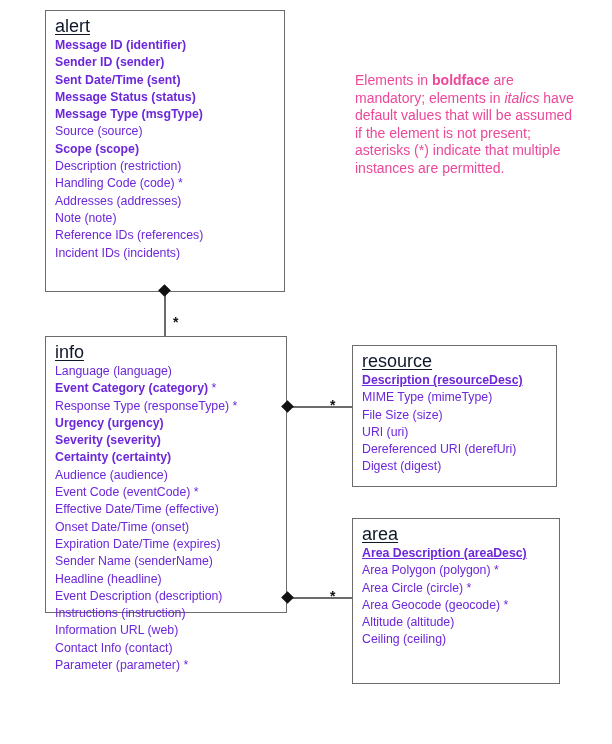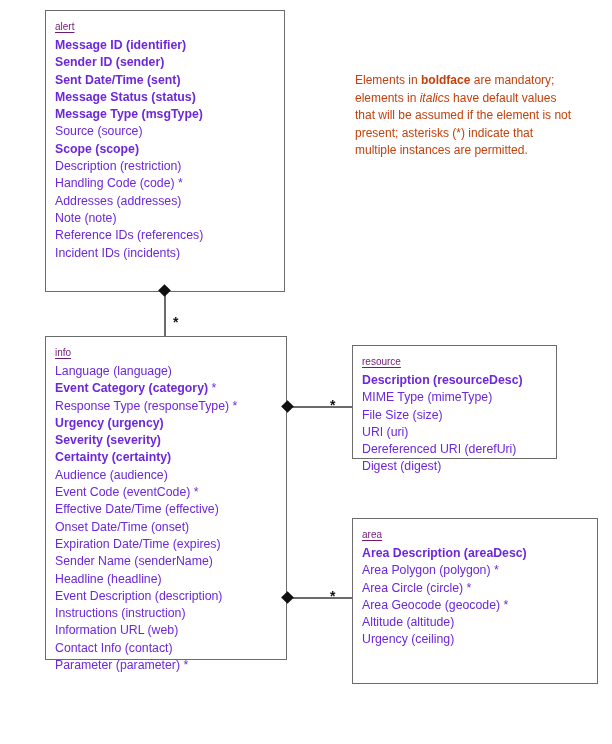--- a/index.html
+++ b/index.html
@@ -19,55 +19,55 @@
 
   
   .uml-box {
     position: absolute;
     box-sizing: border-box;
     border: 1.5px solid #6b6b6b;
     background: #ffffff;
     padding: 6px 0 6px 0;
   }
   .uml-title {
-    font-size: 10px;
+    font-size: 18px;
     line-height: 19px;
-    color: #701a75;
+    color: #0f172a;
     text-decoration: underline;
     text-underline-offset: 2px;
     padding: 0 9px;
     margin-bottom: 1px;
     white-space: nowrap;
   }
   .attr-list {
     list-style: none;
     margin: 0;
     padding: 0;
   }
   .attr {
     font-size: 12.3px;
     line-height: 17.3px;
     color: #6d28d9;
     padding: 0 9px;
     white-space: nowrap;
   }
   .attr.bold   { font-weight: bold; }
   .attr.italic { }
-  .attr.wrap   { white-space: normal; }
+  .attr.wrap   { white-space: normal; text-decoration: underline; }
   .attr .star {
     font-weight: normal;
     font-style: normal;
   }
 
   
   .legend {
     position: absolute;
-    font-size: 12px;
+    font-size: 14px;
     line-height: 17.6px;
-    color: #c2410c;
+    color: #ec4899;
   }
   .legend b { font-weight: bold; }
   .legend i { font-style: italic; }
 
   
   .conn-line {
     position: absolute;
     background: #6b6b6b;
   }
   .conn-line.vert { width: 1.5px; }
@@ -105,21 +105,21 @@
         <li class="attr bold">Scope (scope)</li>
         <li class="attr">Description (restriction)</li>
         <li class="attr">Handling Code (code)<span class="star"> *</span></li>
         <li class="attr">Addresses (addresses)</li>
         <li class="attr">Note (note)</li>
         <li class="attr">Reference IDs (references)</li>
         <li class="attr">Incident IDs (incidents)</li>
       </ul>
   </div>
 
-  <div class="uml-box" id="box-info" style="left:45px; top:336px; width:242px; height:324px;">
+  <div class="uml-box" id="box-info" style="left:45px; top:336px; width:242px; height:277px;">
     <div class="uml-title">info</div>
     <ul class="attr-list" id="list-info">
         <li class="attr italic">Language (language)</li>
         <li class="attr bold">Event Category (category)<span class="star"> *</span></li>
         <li class="attr">Response Type (responseType)<span class="star"> *</span></li>
         <li class="attr bold">Urgency (urgency)</li>
         <li class="attr bold">Severity (severity)</li>
         <li class="attr bold">Certainty (certainty)</li>
         <li class="attr">Audience (audience)</li>
         <li class="attr">Event Code (eventCode)<span class="star"> *</span></li>
@@ -129,41 +129,41 @@
         <li class="attr">Sender Name (senderName)</li>
         <li class="attr">Headline (headline)</li>
         <li class="attr">Event Description (description)</li>
         <li class="attr">Instructions (instruction)</li>
         <li class="attr">Information URL (web)</li>
         <li class="attr">Contact Info (contact)</li>
         <li class="attr">Parameter (parameter)<span class="star"> *</span></li>
       </ul>
   </div>
 
-  <div class="uml-box" id="box-resource" style="left:352px; top:345px; width:205px; height:114px;">
+  <div class="uml-box" id="box-resource" style="left:352px; top:345px; width:205px; height:142px;">
     <div class="uml-title">resource</div>
     <ul class="attr-list" id="list-resource">
         <li class="attr bold wrap">Description (resourceDesc)</li>
         <li class="attr">MIME Type (mimeType)</li>
         <li class="attr">File Size (size)</li>
         <li class="attr">URI (uri)</li>
         <li class="attr">Dereferenced URI (derefUri)</li>
         <li class="attr">Digest (digest)</li>
       </ul>
   </div>
 
-  <div class="uml-box" id="box-area" style="left:352px; top:518px; width:246px; height:166px;">
+  <div class="uml-box" id="box-area" style="left:352px; top:518px; width:208px; height:166px;">
     <div class="uml-title">area</div>
     <ul class="attr-list" id="list-area">
         <li class="attr bold wrap">Area Description (areaDesc)</li>
         <li class="attr">Area Polygon (polygon)<span class="star"> *</span></li>
         <li class="attr">Area Circle (circle)<span class="star"> *</span></li>
         <li class="attr">Area Geocode (geocode)<span class="star"> *</span></li>
         <li class="attr">Altitude (altitude)</li>
-        <li class="attr">Urgency (ceiling)</li>
+        <li class="attr">Ceiling (ceiling)</li>
       </ul>
   </div>
 
   <div class="legend" id="legend-note" style="left:355px; top:72px; width:222px;"><span>Elements in </span><b>boldface</b><span> are mandatory; elements in </span><i>italics</i><span> have default values that will be assumed if the element is not present; asterisks (*) indicate that multiple instances are permitted.</span></div>
 
   <div class="conn-line vert" style="left:164px; top:292px; height:44px;"></div>
   <div class="diamond" style="left:160px; top:286px;"></div>
   <div class="mult" style="left:173px; top:315px;">*</div>
 
   <div class="conn-line horz" style="left:287px; top:406px; width:65px;"></div>

